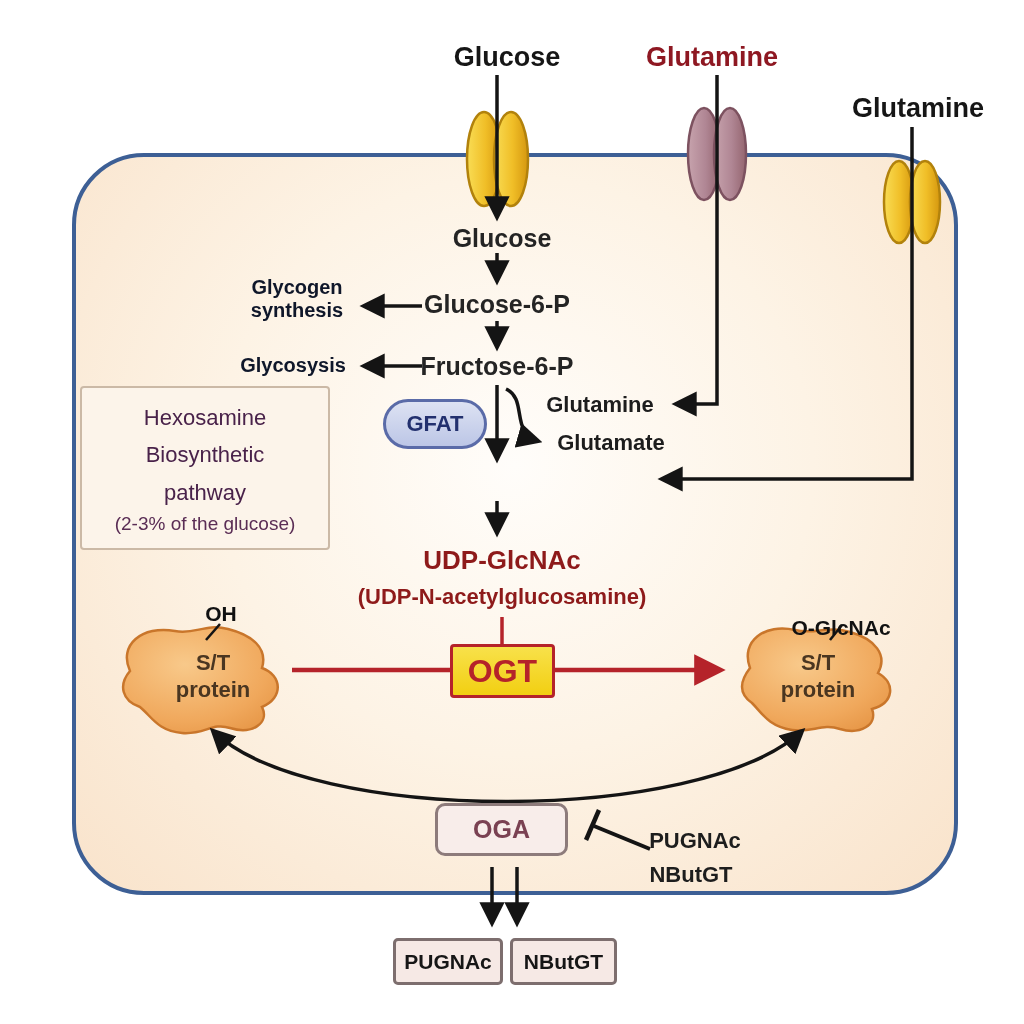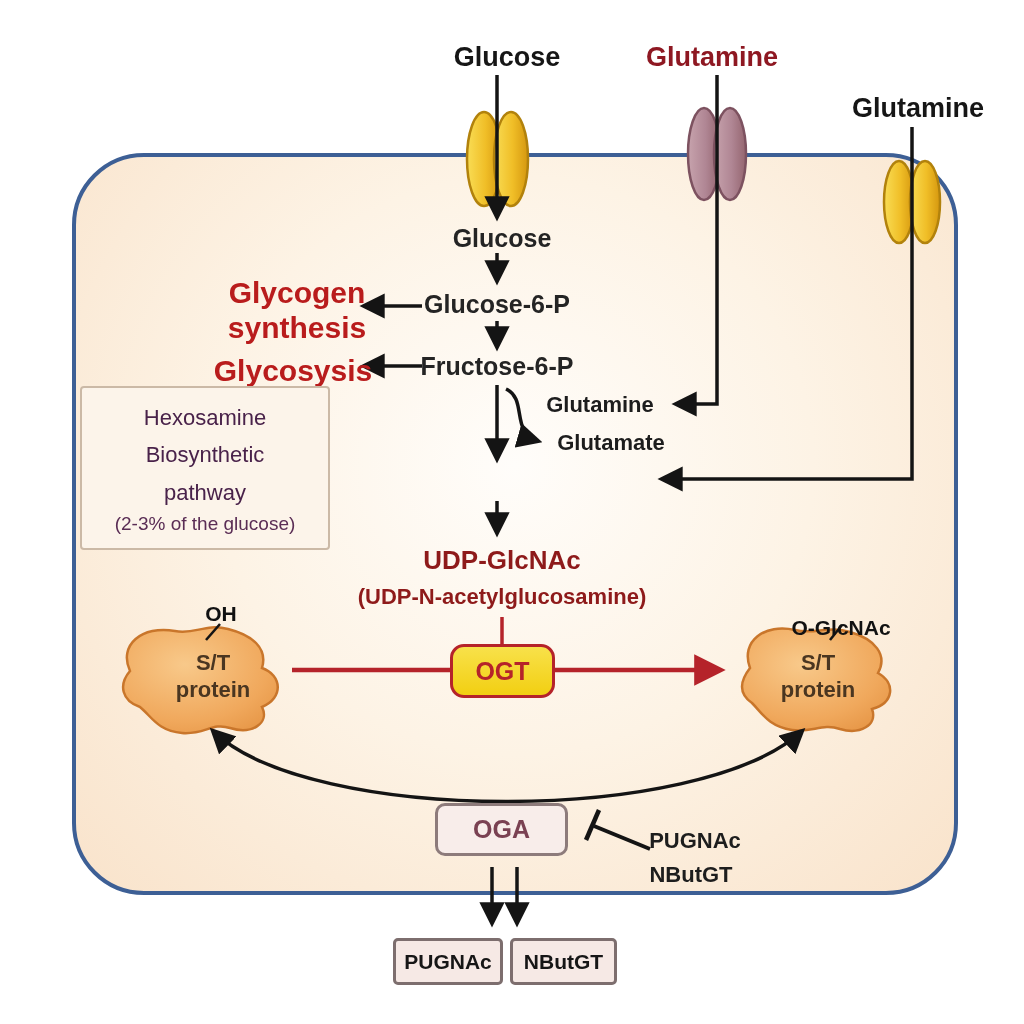--- a/index.html
+++ b/index.html
@@ -12,21 +12,21 @@
     position:absolute;left:72px;top:130px;width:886px;height:742px;
     border:4px solid #3d5f95;border-radius:72px;
     background:radial-gradient(ellipse at 50% 42%, #fffdfa 0%, #fdf3e5 48%, #f9e3cb 100%);
     box-sizing:border-box;
   }
   #arrows{position:absolute;left:0;top:0;width:1024px;height:1024px;pointer-events:none;}
   .lbl{position:absolute;transform:translateX(-50%);white-space:nowrap;line-height:1.15;text-align:center;}
   .big-ext{font-size:27px;font-weight:700;color:#161616;}
   .red-ext{color:#8e1822;}
   .meta{font-size:25px;font-weight:700;color:#242424;}
-  .branch{font-size:30px;font-weight:700;color:#b91c1c;}
+  .branch{font-size:20px;font-weight:700;color:#0f172a;}
   .wrap{white-space:normal;width:140px;}
   .cosub{font-size:22px;font-weight:700;color:#1d1d1d;}
   .darkred{color:#8e1a1a;}
   .udp-main{font-size:26px;font-weight:700;}
   .udp-sub{font-size:22px;font-weight:700;}
   .box{
     position:absolute;display:flex;align-items:center;justify-content:center;
     box-sizing:border-box;text-align:center;
   }
   #gfat-oval{
@@ -35,23 +35,23 @@
     border:3px solid #5a6ba8;font-size:22px;font-weight:700;color:#22306e;
   }
   #hbp-box{
     left:80px;top:363px;width:250px;height:164px;
     background:#fcf4ea;border:2px solid #cbb9a6;border-radius:4px;
     flex-direction:column;justify-content:center;gap:3px;
   }
   .hbp-line{font-size:22px;font-weight:400;color:#49224a;line-height:1.55;}
   .hbp-sub{font-size:19px;font-weight:400;color:#5a2d55;}
   #ogt-box{
-    left:450px;top:621px;width:105px;height:54px;border-radius:14px;
+    left:450px;top:621px;width:105px;height:54px;border-radius:4px;
     background:linear-gradient(180deg,#f8e14a 0%,#f2cf12 100%);
-    border:3px solid #b5232a;font-size:25px;font-weight:700;color:#b5232a;
+    border:3px solid #b5232a;font-size:32px;font-weight:700;color:#b5232a;
   }
   #oga-box{
     left:435px;top:780px;width:133px;height:53px;border-radius:10px;
     background:#f8edea;border:3px solid #8d7b7b;font-size:25px;font-weight:700;color:#7a4152;
   }
   .inh-box{
     top:915px;height:47px;border-radius:5px;background:#f6e9e5;border:3px solid #7d6e6e;
     font-size:21px;font-weight:700;color:#161616;
   }
   #pugnac-box{left:393px;width:110px;}
@@ -149,20 +149,23 @@
   <div class="lbl big-ext" style="left:507px;top:19px;">Glucose</div>
   <div class="lbl big-ext red-ext" style="left:712px;top:19px;">Glutamine</div>
   <div class="lbl big-ext" style="left:918px;top:70px;">Glutamine</div>
 
   <div class="lbl meta" style="left:502px;top:201px;">Glucose</div>
   <div class="lbl meta" style="left:497px;top:267px;">Glucose-6-P</div>
   <div class="lbl branch wrap" style="left:297px;top:253px;">Glycogen synthesis</div>
   <div class="lbl meta" style="left:497px;top:329px;">Fructose-6-P</div>
   <div class="lbl branch" style="left:293px;top:331px;">Glycosysis</div>
 
+  <div class="box" id="gfat-oval">
+    <span>GFAT</span>
+  </div>
 
   <div class="lbl cosub" style="left:600px;top:369px;">Glutamine</div>
   <div class="lbl cosub" style="left:611px;top:407px;">Glutamate</div>
 
   <div class="box" id="hbp-box">
     <div class="hbp-line">Hexosamine</div>
     <div class="hbp-line">Biosynthetic</div>
     <div class="hbp-line">pathway</div>
     <div class="hbp-sub">(2-3% of the glucose)</div>
   </div>

